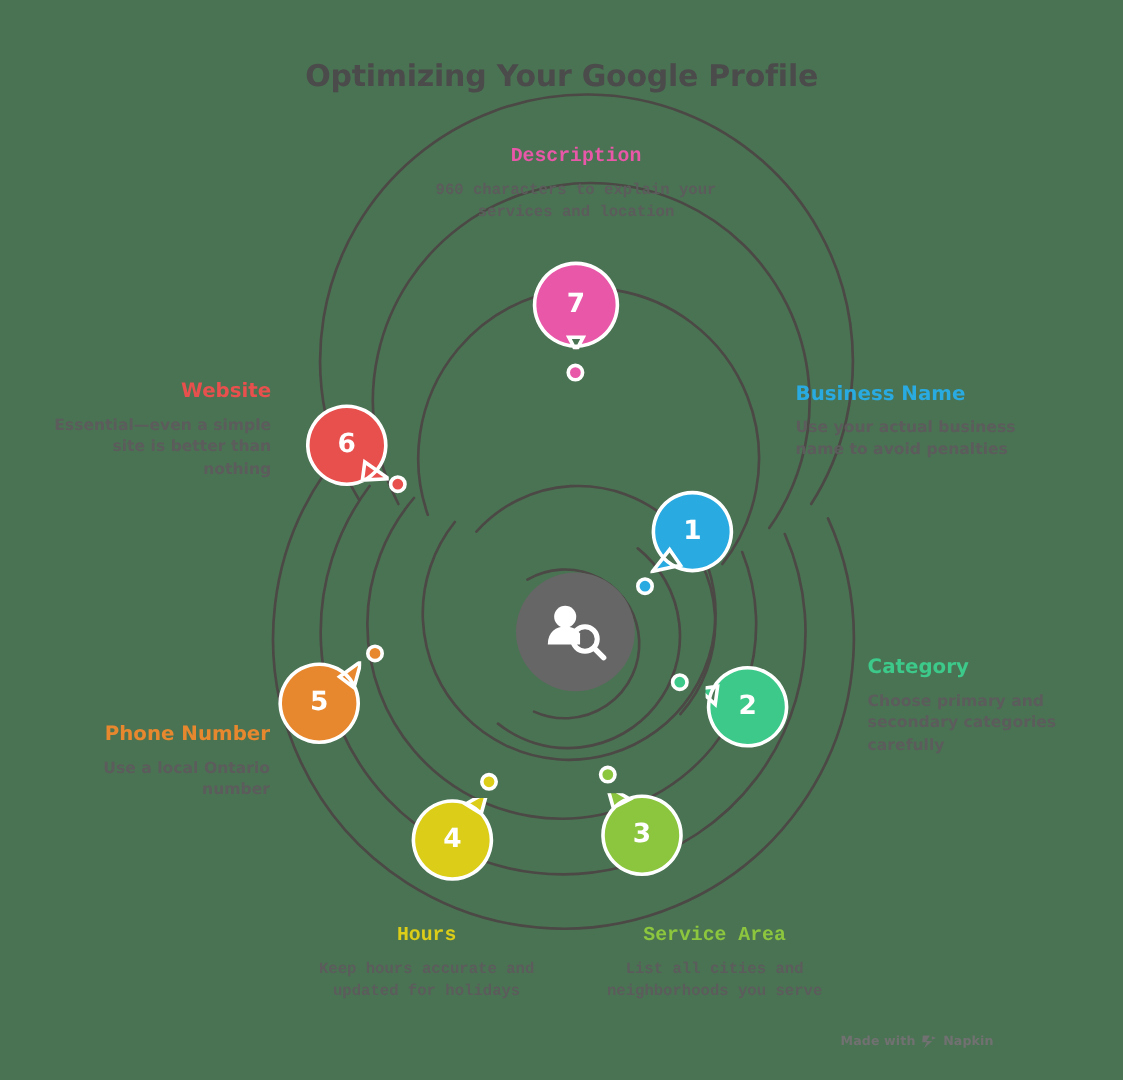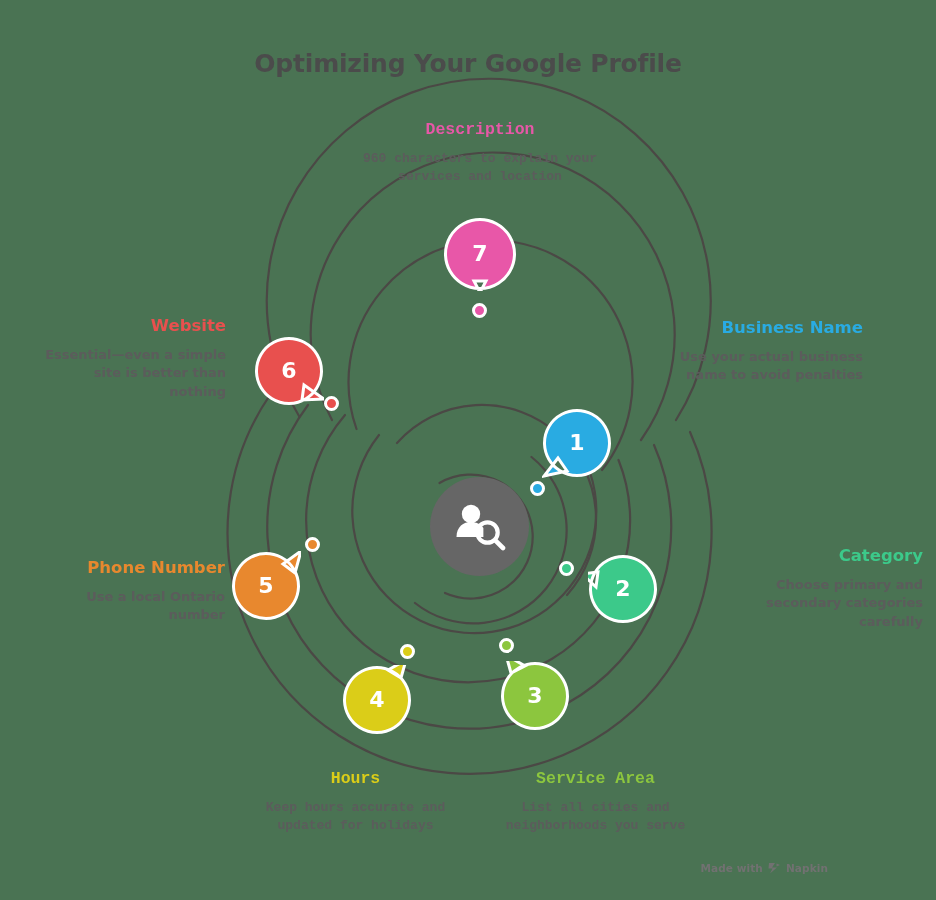--- a/index.html
+++ b/index.html
@@ -100,21 +100,21 @@
     margin: 0 0 9px 0;
   }
   .block .bd {
     font-size: 13px;
     font-weight: bold;
     line-height: 1.42;
     color: #5c5c5c;
     margin: 0;
   }
   .ta-c { text-align: center; font-family: Liberation Mono, monospace; }
-  .ta-l { text-align: right; }
+  .ta-l { text-align: left; }
   .ta-r { text-align: right; }
 
   
   .watermark {
     position: absolute;
     right: 24px;
     bottom: 26px;
     display: flex;
     align-items: center;
     gap: 5px;
@@ -228,21 +228,21 @@
 
   <div class="bubble b5" style="left:231px; top:551px;">
     <svg class="shape" viewBox="0 0 70 70">
       <path d="M 35 2.5 A 32.5 32.5 0 1 1 34.99 2.5 Z M 52 13 L 70 0 L 64 22 Z" fill="#e8882e" stroke="#ffffff" stroke-width="3"></path>
     </svg>
     <div class="num">5</div>
   </div>
   <div class="dot" style="left:305px; top:537px; background:#e8882e;"></div>
 
   <div class="block ta-r" style="left:50px; top:558px; width:175px;">
-    <p class="hd" style="color:#e8882e;">Phone Number</p>
+    <p class="hd" style="color:#e8882e;margin-top:44px;">Phone Number</p>
     <p class="bd">Use a local Ontario number</p>
   </div>
 
   <div class="bubble b6" style="left:254px; top:336px;">
     <svg class="shape" viewBox="0 0 70 70">
       <path d="M 35 2.5 A 32.5 32.5 0 1 1 34.99 2.5 Z M 50 49 L 70 63 L 48 64 Z" fill="#e8504e" stroke="#ffffff" stroke-width="3"></path>
     </svg>
     <div class="num">6</div>
   </div>
   <div class="dot" style="left:324px; top:396px; background:#e8504e;"></div>

